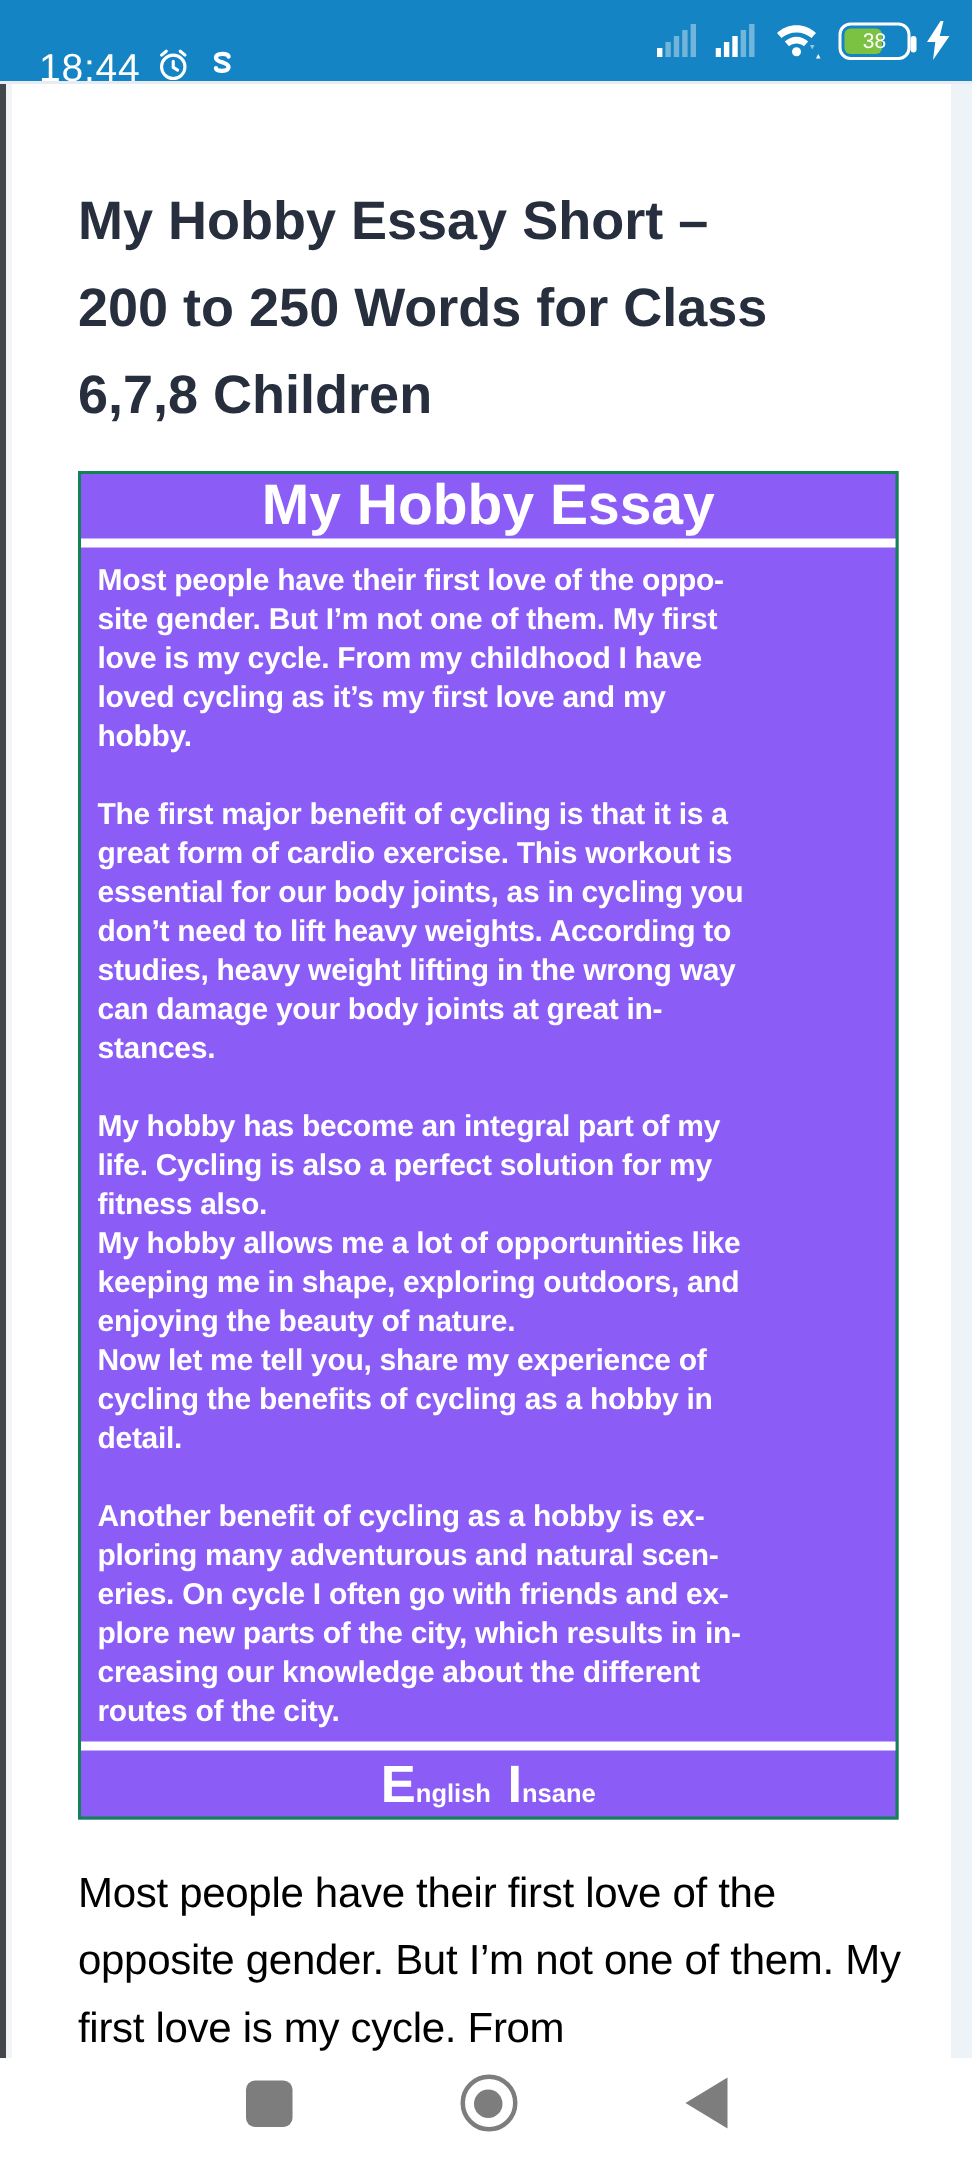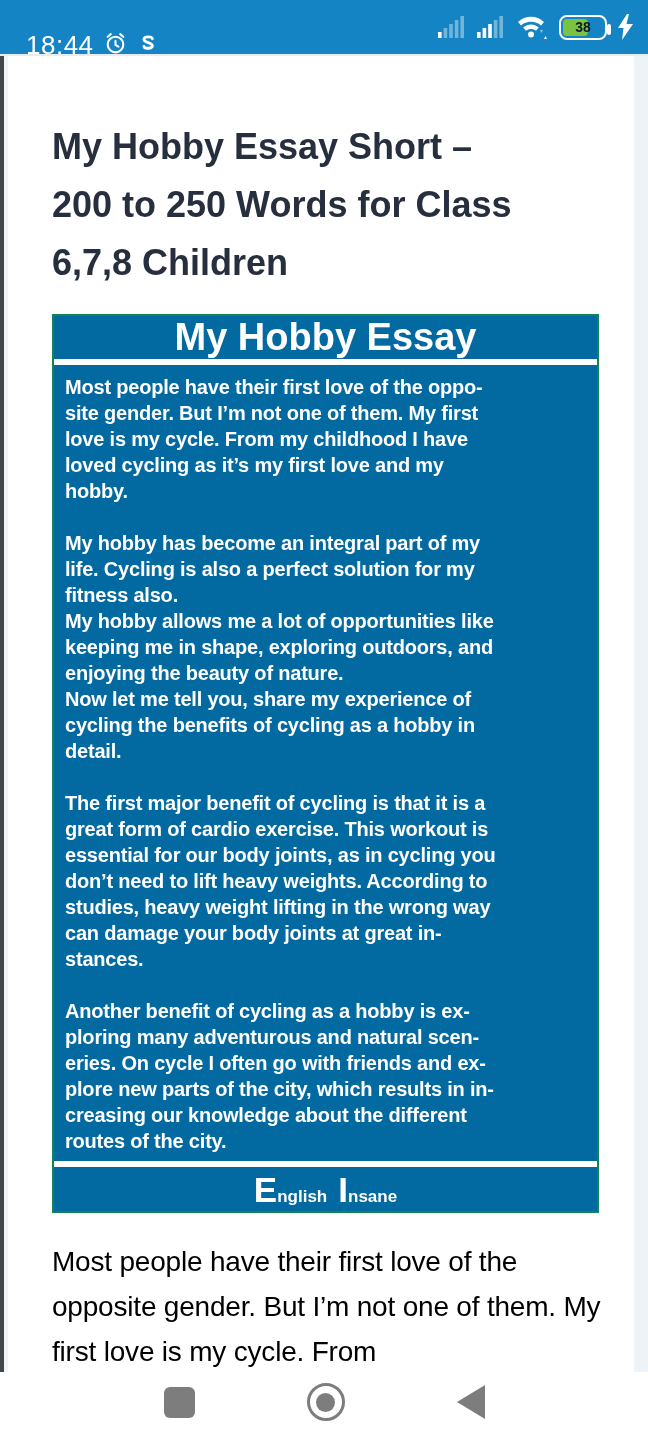--- a/index.html
+++ b/index.html
@@ -12,40 +12,40 @@
     display:flex; align-items:center; padding:0 14px 0 26px;
   }
   .sb-left{ display:flex; align-items:center; gap:9px;margin-top:37px; }
   .sb-time{ font-size:26px; letter-spacing:0.5px; }
   .sb-right{ margin-left:auto; display:flex; align-items:center; gap:10px; }
   .sb-right svg{ display:block; }
   .battery{ position:relative; width:48px; height:25px; border:2px solid #fff;
             border-radius:8px; display:flex; align-items:center; justify-content:center; }
   .battery-fill{ position:absolute; left:2px; top:2px; bottom:2px; width:56%;
                  background:#7cc242; border-radius:4px; }
-  .battery-num{ position:relative; font-size:14px; font-weight:bold; color:#0f172a; }
+  .battery-num{ position:relative; font-size:14px; font-weight:normal; color:#ffffff; }
   .battery-nub{ position:absolute; right:-6px; top:7px; width:4px; height:11px;
                 background:#fff; border-radius:2px; }
 
   
   .main{ position:relative; height:1318px; background:#fff; overflow:hidden;
          border-top:2px solid #e8ecf1; }
   .gutter-left{ position:absolute; left:0; top:0; bottom:0; width:8px;
                 background:#f3f4f6; border-left:4px solid #43464b; }
   .gutter-right{ position:absolute; right:0; top:0; bottom:0; width:14px;
                  background:#eef3f7; }
   .content{ margin:0 14px 0 12px; padding:62px 22px 0 40px; }
 
   h1.page-title{
     font-size:36px; font-weight:bold; line-height:58px; color:#272e3d;
     white-space:pre-line; letter-spacing:0;
   }
 
   
-  .card{ margin:22px 13px 0 0; background:#0369a1; border:2px solid #128352; }
+  .card{ margin:22px 13px 0 0; background:#8b5cf6; border:2px solid #128352; }
   .card-header{ height:49px; border-bottom:6px solid #fff;
                 display:flex; align-items:center; justify-content:center; }
   .card-title{ color:#fff; font-size:38px; font-weight:bold; letter-spacing:0; }
   .card-body{ padding:9px 11px 7px; overflow:hidden; }
   .card-body p{
     color:#fff; font-size:20px; font-weight:bold; line-height:26px;
     white-space:pre; letter-spacing:-0.2px;
   }
   .card-body p + p{ margin-top:26px; }
   .card-footer{ height:50px; border-top:6px solid #fff;
@@ -141,36 +141,36 @@
     <div class="card">
       <div class="card-header">
         <span class="card-title">My Hobby Essay</span>
       </div>
       <div class="card-body">
         <p>Most people have their first love of the oppo-
 site gender. But I’m not one of them. My first
 love is my cycle. From my childhood I have
 loved cycling as it’s my first love and my
 hobby.</p>
+        <p>The first major benefit of cycling is that it is a
+great form of cardio exercise. This workout is
+essential for our body joints, as in cycling you
+don’t need to lift heavy weights. According to
+studies, heavy weight lifting in the wrong way
+can damage your body joints at great in-
+stances.</p>
         <p>My hobby has become an integral part of my
 life. Cycling is also a perfect solution for my
 fitness also.
 My hobby allows me a lot of opportunities like
 keeping me in shape, exploring outdoors, and
 enjoying the beauty of nature.
 Now let me tell you, share my experience of
 cycling the benefits of cycling as a hobby in
 detail.</p>
-        <p>The first major benefit of cycling is that it is a
-great form of cardio exercise. This workout is
-essential for our body joints, as in cycling you
-don’t need to lift heavy weights. According to
-studies, heavy weight lifting in the wrong way
-can damage your body joints at great in-
-stances.</p>
         <p>Another benefit of cycling as a hobby is ex-
 ploring many adventurous and natural scen-
 eries. On cycle I often go with friends and ex-
 plore new parts of the city, which results in in-
 creasing our knowledge about the different
 routes of the city.</p>
       </div>
       <div class="card-footer">
         <span class="brand-word">English</span>
         <span class="brand-word">Insane</span>

